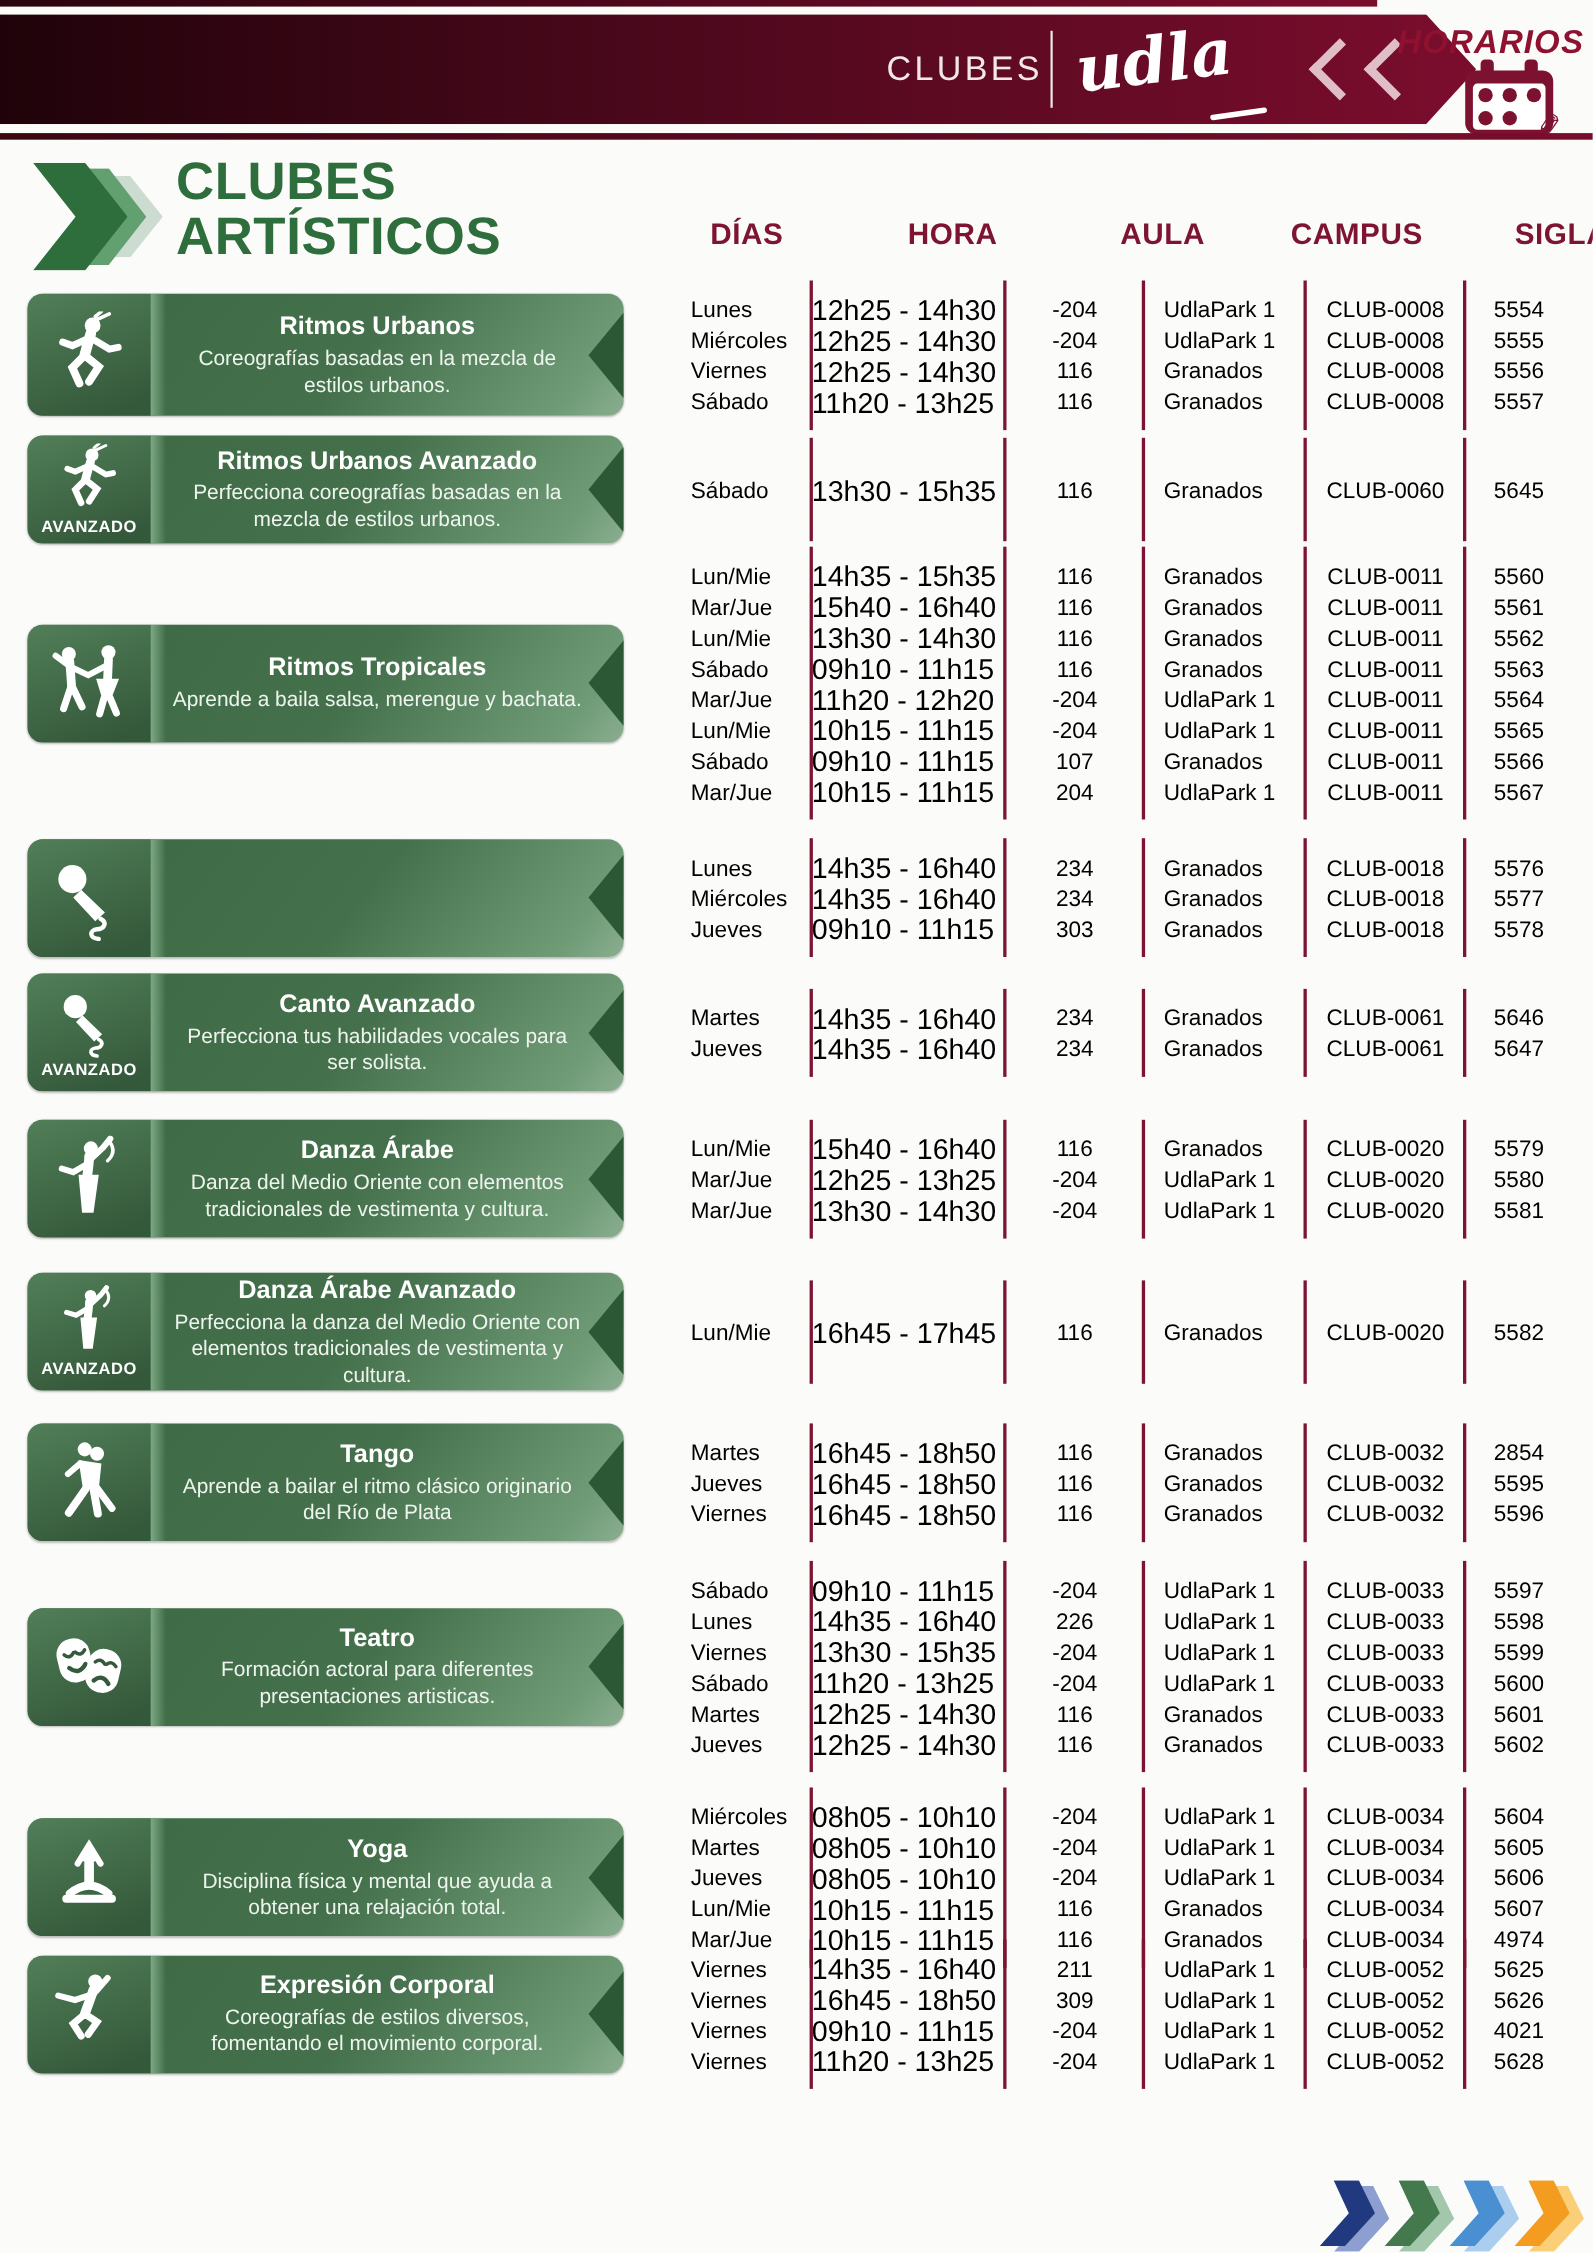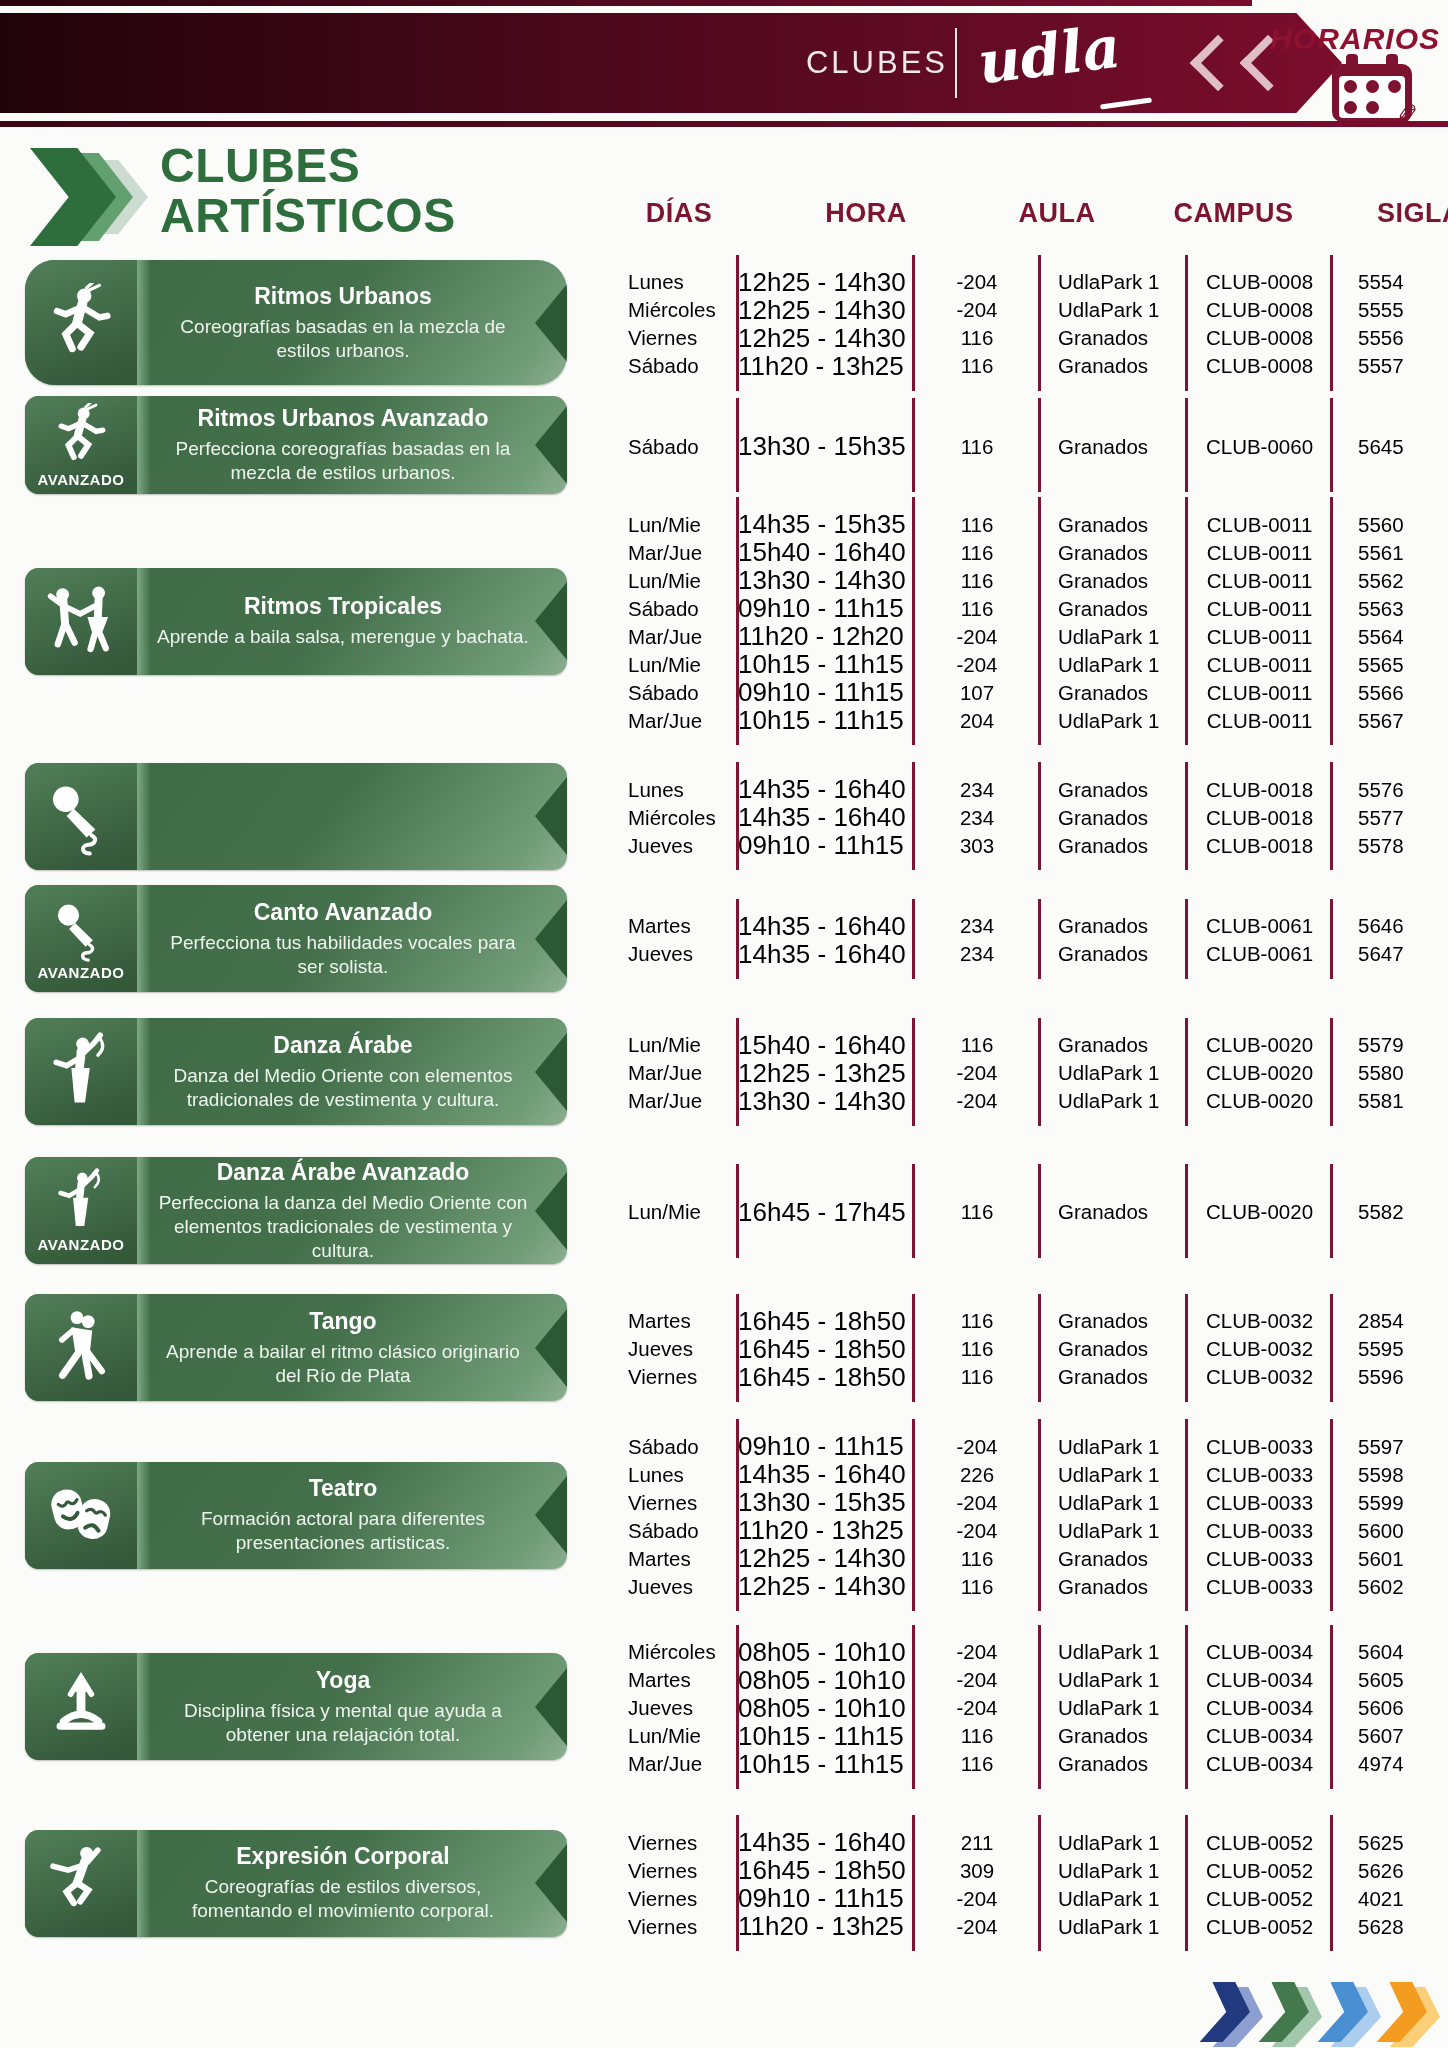--- a/index.html
+++ b/index.html
@@ -65,28 +65,28 @@
   .section:nth-child(1){ height:145px; }
   .section:nth-child(2){ height:100px; }
   .section:nth-child(3){ height:232px; margin-top:10px; }
   .section:nth-child(4){ height:116px; margin-top:21px; }
   .section:nth-child(5){ height:107px; margin-top:11px; }
   .section:nth-child(6){ height:107px; margin-top:26px; }
   .section:nth-child(7){ height:105px; margin-top:33px; }
   .section:nth-child(8){ height:105px; margin-top:32px; }
   .section:nth-child(9){ height:166px; margin-top:32px; }
   .section:nth-child(10){ height:139px; margin-top:39px; }
-  .section:nth-child(11){ height:110px; margin-top:52px; }
+  .section:nth-child(11){ height:110px; }
 
   .banner { position:relative; margin-left:25px; width:542px; height:107px;
     border-radius:14px; overflow:hidden;
     background:linear-gradient(128deg,#3c6843 0%,#44704b 55%,#6f9b76 90%,#8aae90 100%);
     display:flex; align-items:center;
     box-shadow:0 1px 2px rgba(0,0,0,.25); }
-  .section:nth-child(1) .banner { height:125px;border-radius:30px; }
+  .section:nth-child(1) .banner { height:111px; }
   .section:nth-child(2) .banner { height:98px; }
   .icon-box { position:absolute; left:0; top:0; bottom:0; width:112px;
     background:linear-gradient(160deg,#517f58 0%,#34583a 90%);
     display:flex; flex-direction:column; align-items:center; justify-content:center; }
   .icon-strip { position:absolute; left:112px; top:0; bottom:0; width:14px;
     background:linear-gradient(90deg,#7ea985,rgba(126,169,133,0)); }
   .banner-body { margin-left:132px; width:372px; text-align:center; color:#fff; }
   .banner-title { font-size:23px; font-weight:bold; margin-bottom:5px; }
   .banner-desc { font-size:19px; line-height:24px; color:#eef4ee; }
   .notch { position:absolute; right:0; top:50%; transform:translateY(-50%);

